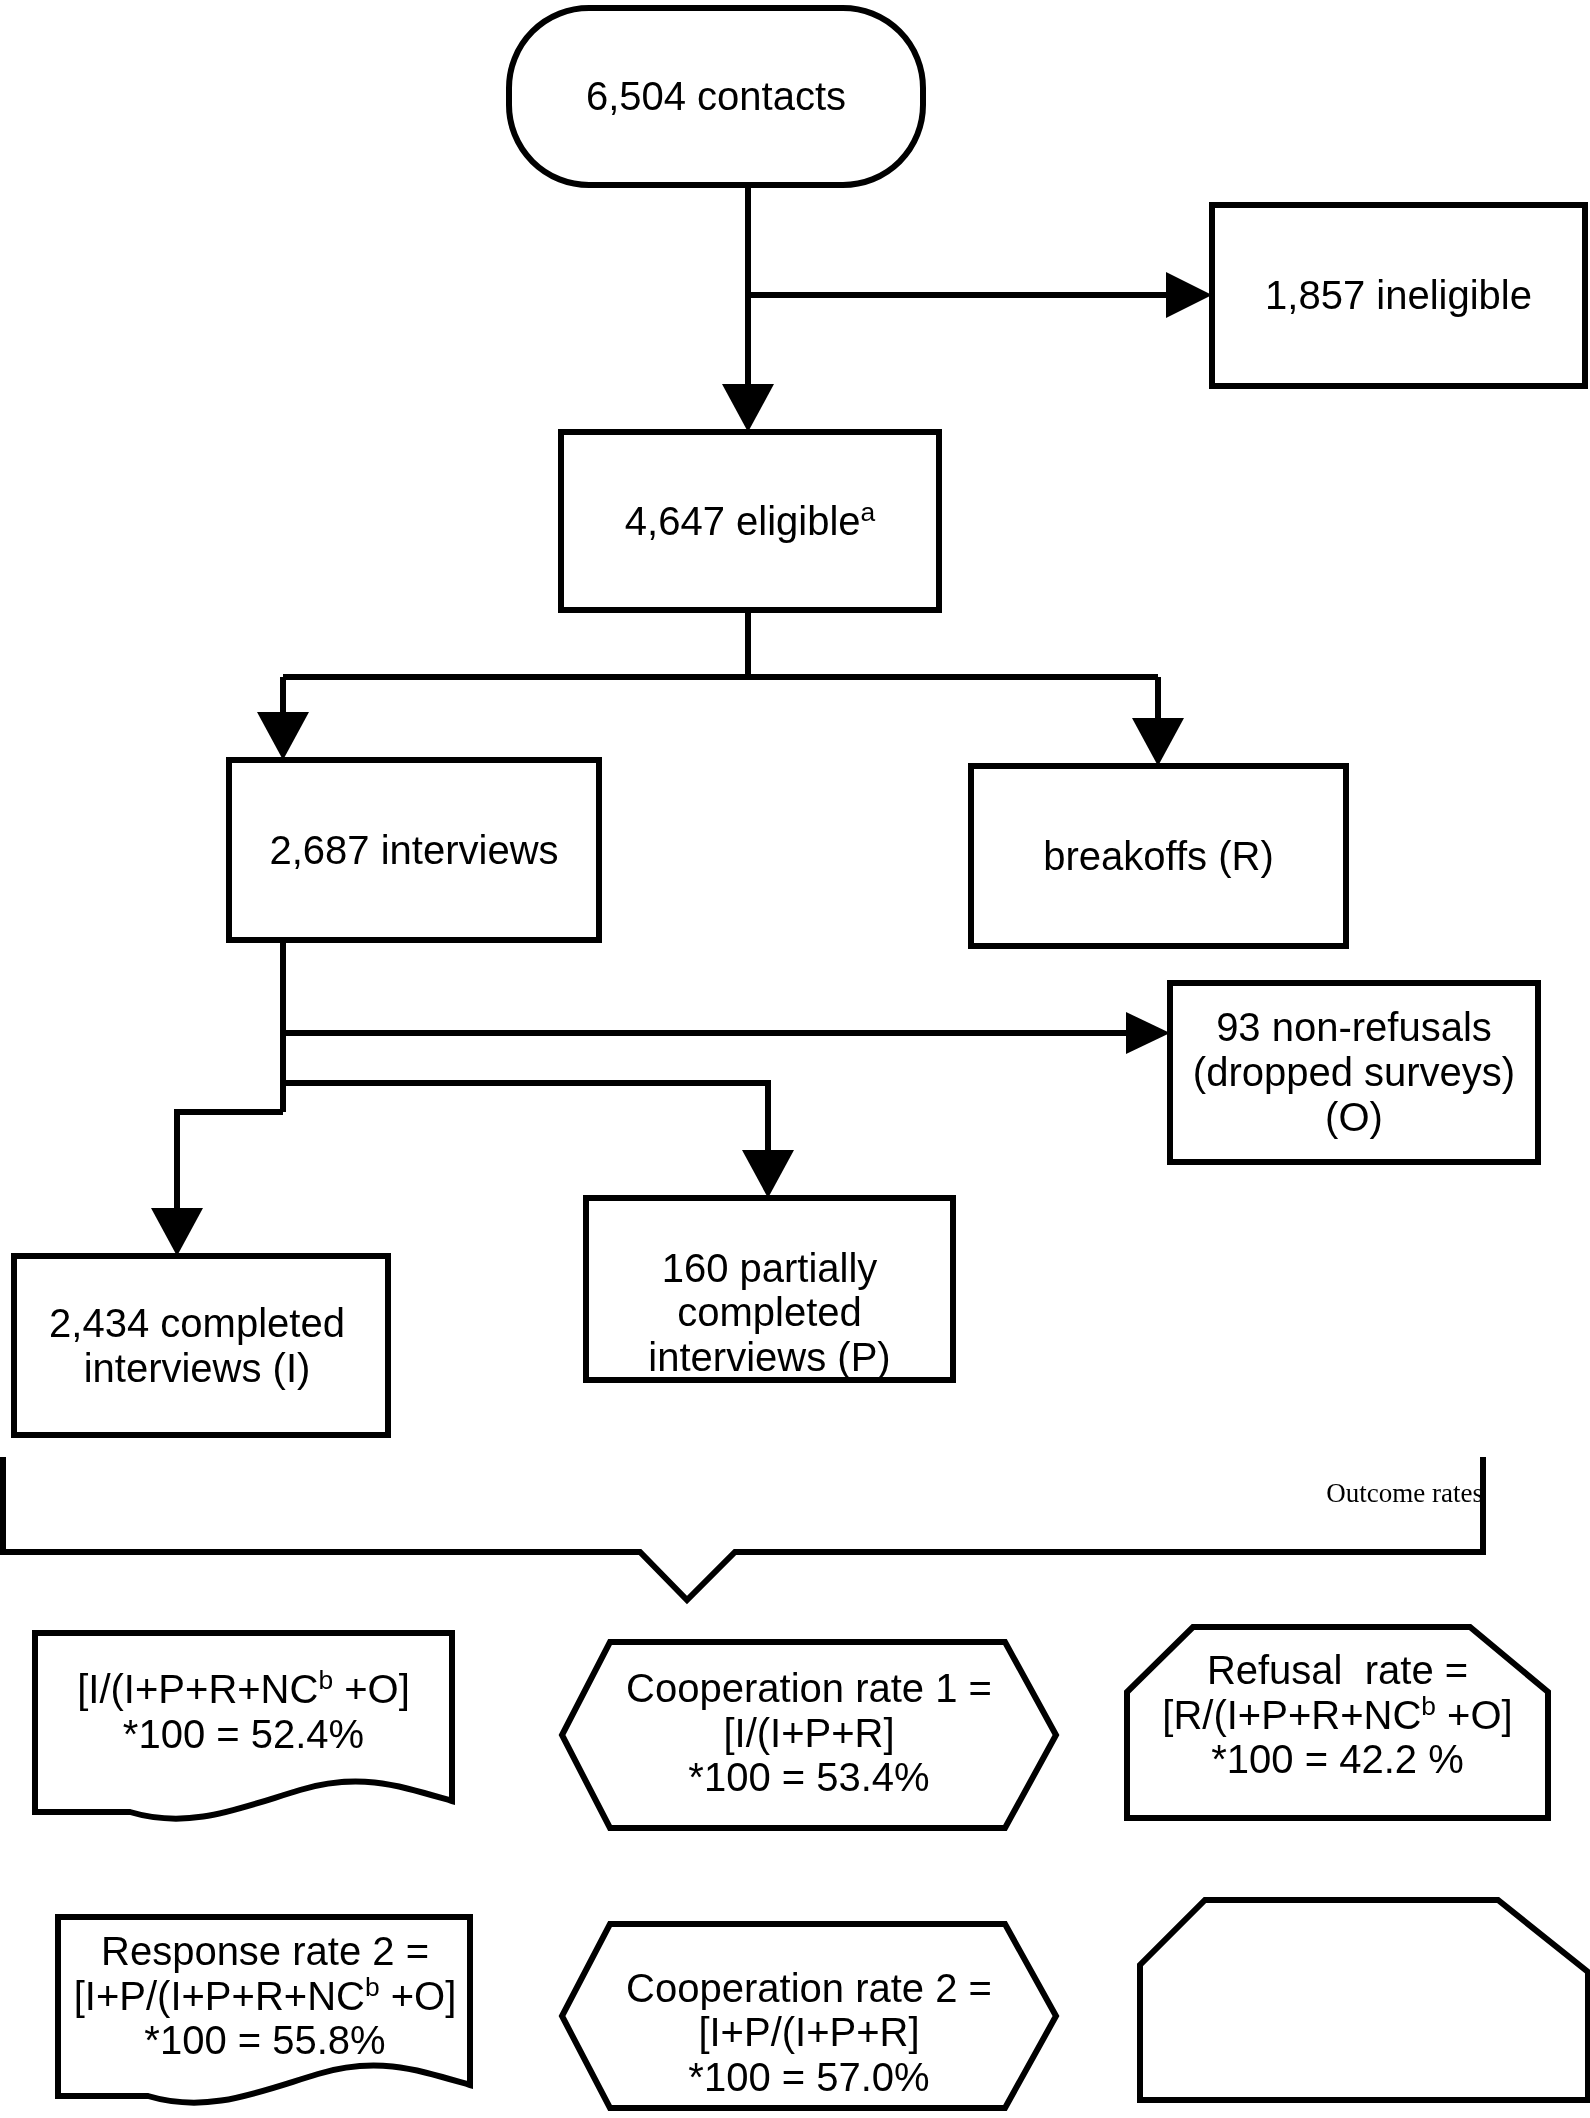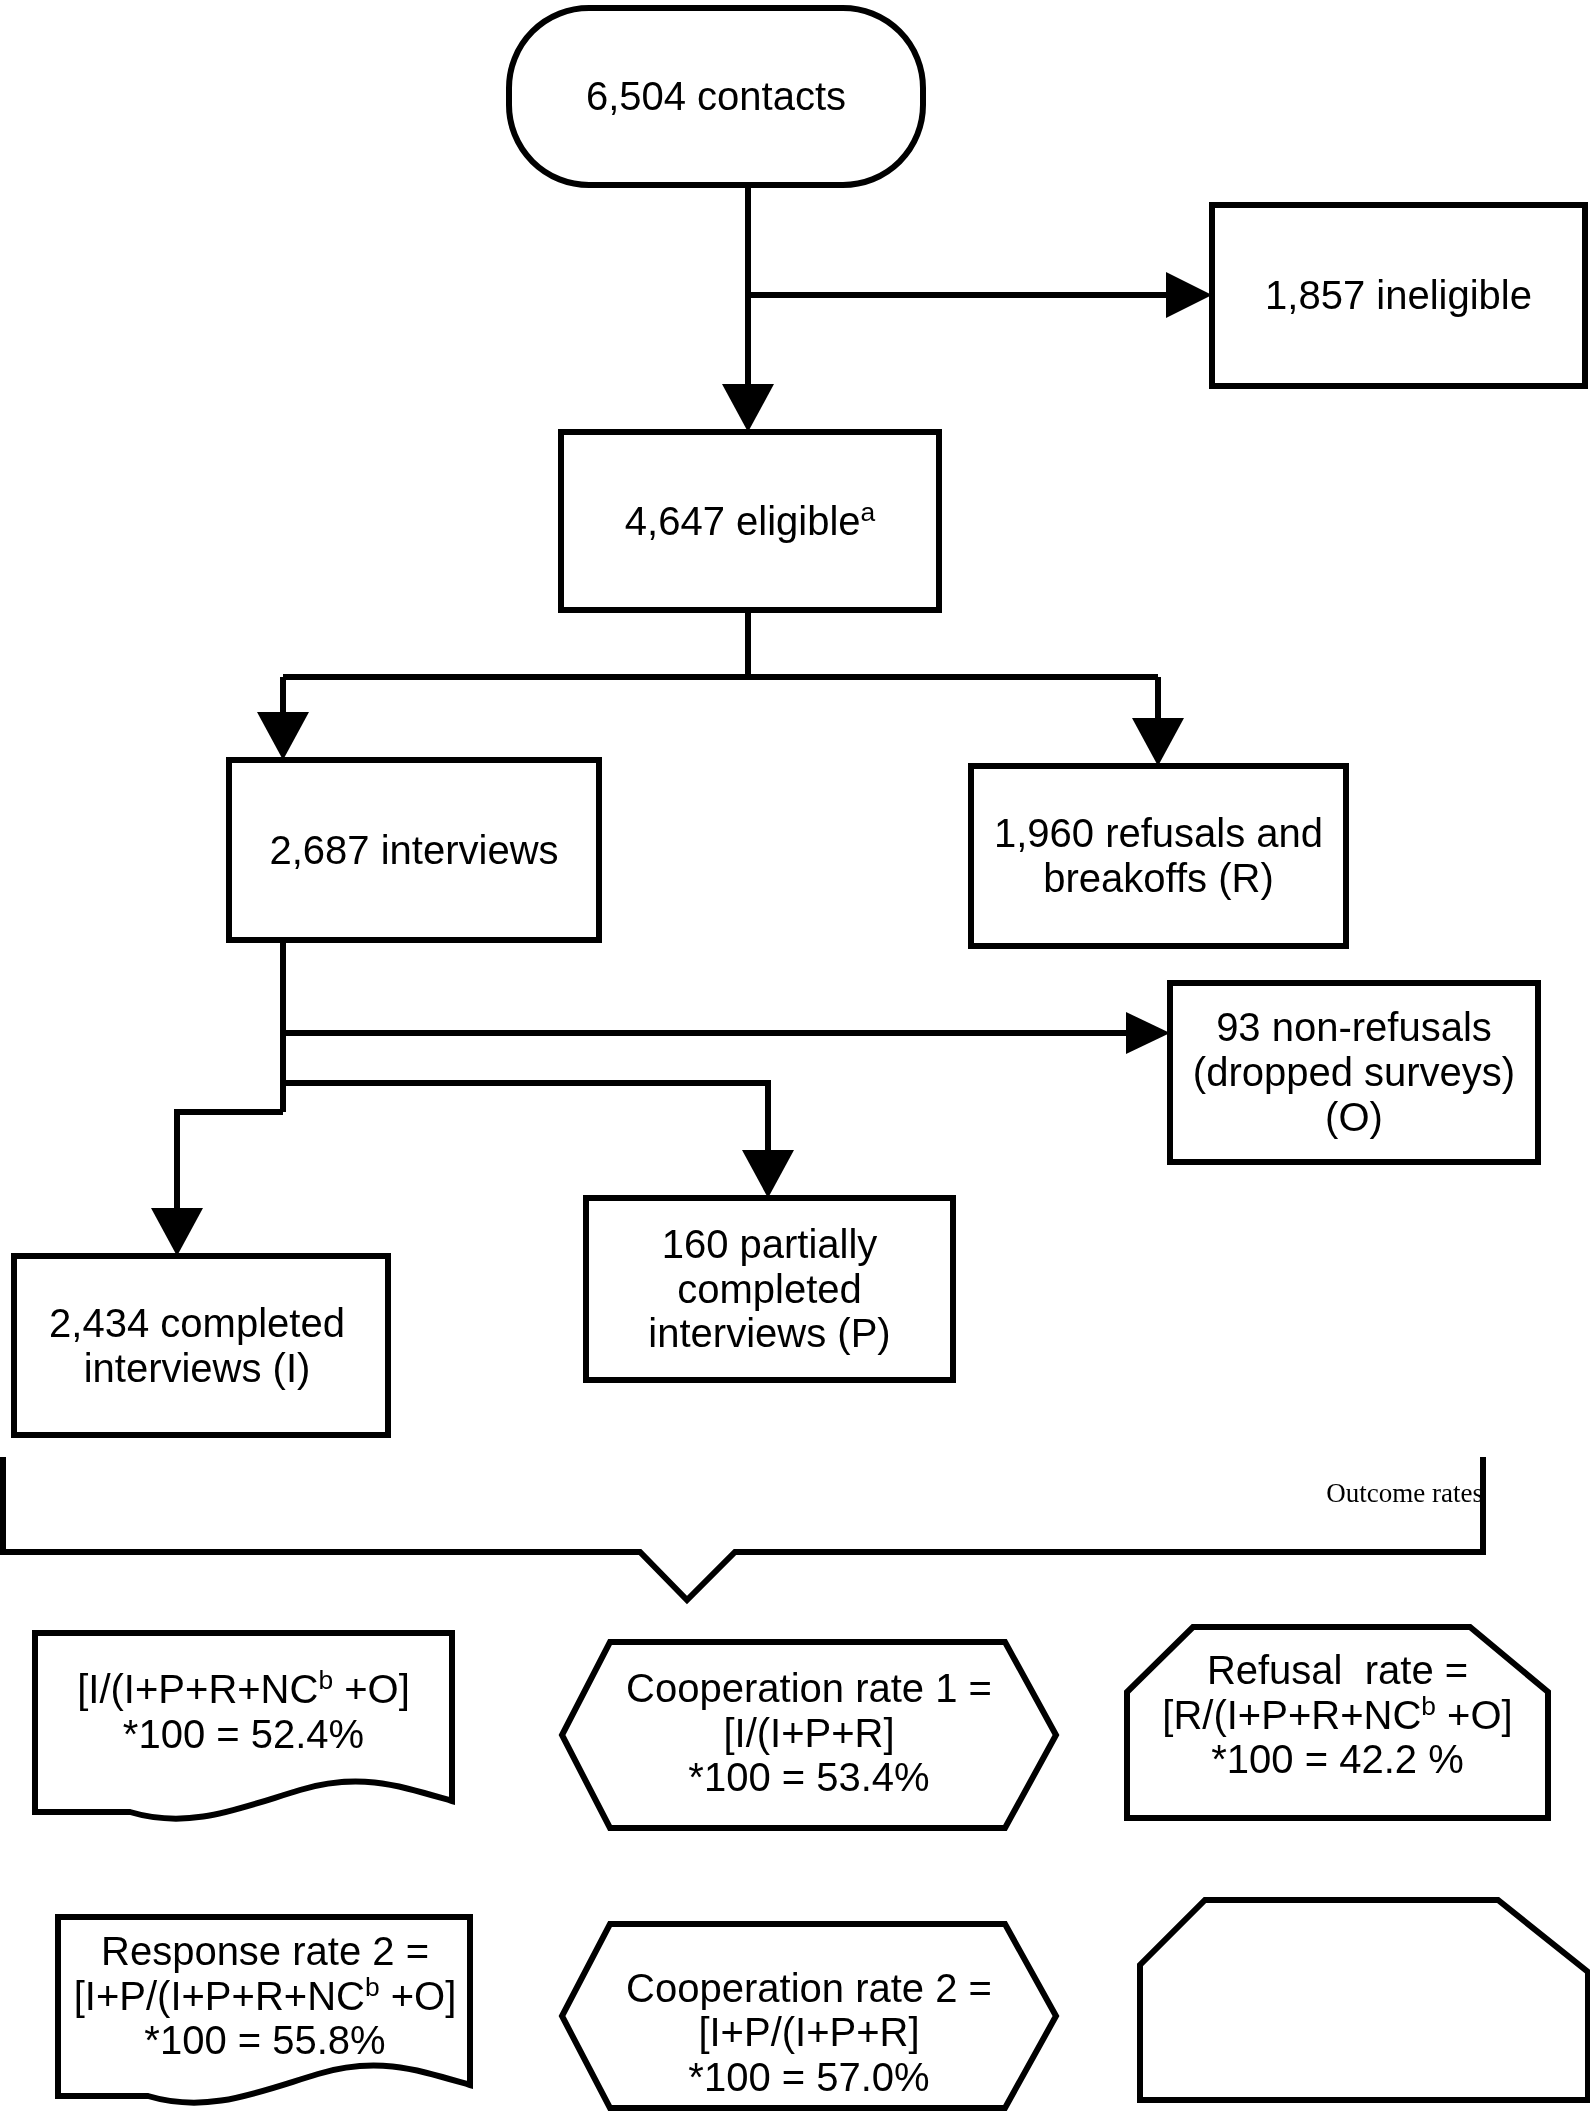--- a/index.html
+++ b/index.html
@@ -134,31 +134,30 @@
 
   <div class="node-text" style="left:561px; top:432px; width:378px; height:178px;">
     <span class="ln"><span>4,647 eligible</span><sup>a</sup></span>
   </div>
 
   <div class="node-text" style="left:229px; top:760px; width:370px; height:180px;">
     <span class="ln">2,687 interviews</span>
   </div>
 
   <div class="node-text" style="left:971px; top:766px; width:375px; height:180px;">
-    <span class="ln">1,960 refusals and</span>
     <span class="ln">breakoffs (R)</span>
   </div>
 
   <div class="node-text" style="left:1170px; top:983px; width:368px; height:179px;">
     <span class="ln">93 non-refusals</span>
     <span class="ln">(dropped surveys)</span>
     <span class="ln">(O)</span>
   </div>
 
-  <div class="node-text" style="left:586px; top:1198px; width:367px; height:182px;">
+  <div class="node-text" style="left:586px; top:1198px; width:367px; height:182px;justify-content:flex-end;">
     <span class="ln">160 partially</span>
     <span class="ln">completed</span>
     <span class="ln">interviews (P)</span>
   </div>
 
   <div class="node-text" style="left:10px; top:1256px; width:374px; height:179px;text-align:center;">
     <span class="ln">2,434 completed</span>
     <span class="ln">interviews (I)</span>
   </div>
 

